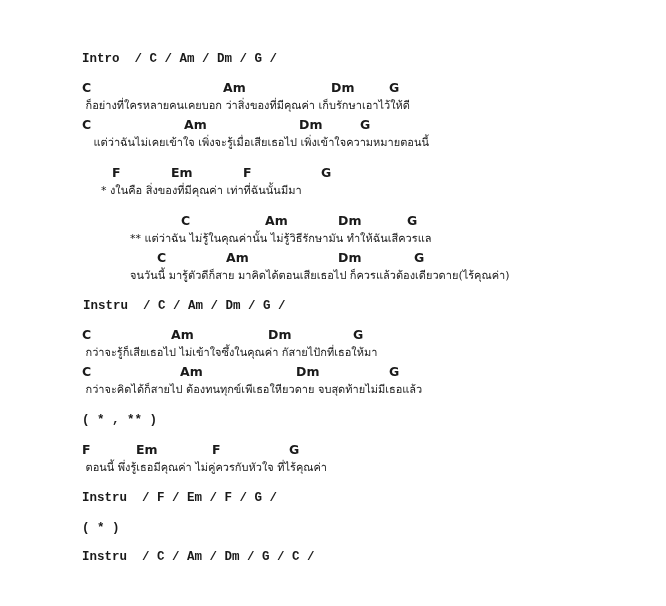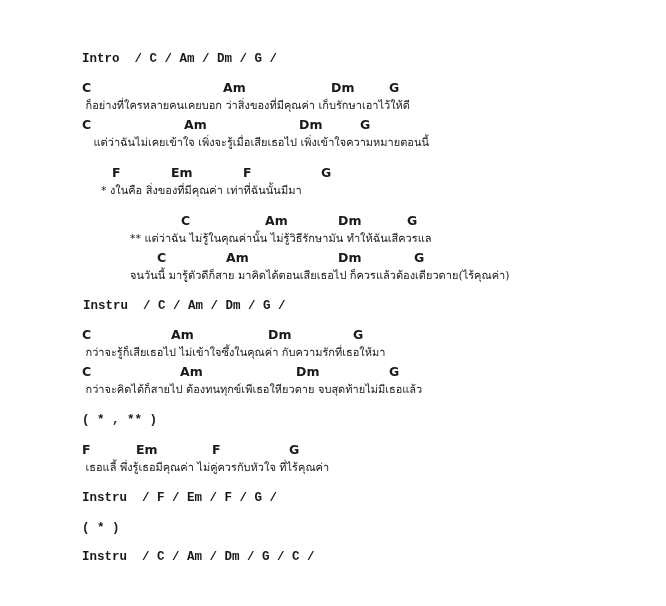--- a/index.html
+++ b/index.html
@@ -47,32 +47,32 @@
   <div class="ch" style="left:338px;top:251px">Dm</div>
   <div class="ch" style="left:414px;top:251px">G</div>
   <div class="ly" style="left:130px;top:269px">จนวันนี้ มารู้ตัวดีก็สาย มาคิดได้ตอนเสียเธอไป ก็ควรแล้วต้องเดียวดาย(ไร้คุณค่า)</div>
 
   <div class="ln b" style="left:83px;top:299px">Instru  / C / Am / Dm / G /</div>
 
   <div class="ch" style="left:82px;top:328px">C</div>
   <div class="ch" style="left:171px;top:328px">Am</div>
   <div class="ch" style="left:268px;top:328px">Dm</div>
   <div class="ch" style="left:353px;top:328px">G</div>
-  <div class="ly" style="left:82px;top:346px"> กว่าจะรู้ก็เสียเธอไป ไม่เข้าใจซึ้งในคุณค่า กับความรักที่เธอให้มา</div>
+  <div class="ly" style="left:82px;top:346px"> กว่าจะรู้ก็เสียเธอไป ไม่เข้าใจซึ้งในคุณค่า กัสายไปักที่เธอให้มา</div>
 
   <div class="ch" style="left:82px;top:365px">C</div>
   <div class="ch" style="left:180px;top:365px">Am</div>
   <div class="ch" style="left:296px;top:365px">Dm</div>
   <div class="ch" style="left:389px;top:365px">G</div>
   <div class="ly" style="left:82px;top:383px"> กว่าจะคิดได้ก็สายไป ต้องทนทุกข์เพีเธอใหียวดาย จบสุดท้ายไม่มีเธอแล้ว</div>
 
   <div class="ln b" style="left:82px;top:413px">( * , ** )</div>
 
   <div class="ch" style="left:82px;top:443px">F</div>
   <div class="ch" style="left:136px;top:443px">Em</div>
   <div class="ch" style="left:212px;top:443px">F</div>
   <div class="ch" style="left:289px;top:443px">G</div>
-  <div class="ly" style="left:82px;top:461px"> เธอแลี้ พึ่งรู้เธอมีคุณค่า ไม่คู่ควรกับหัวใจ ที่ไร้คุณค่า</div>
+  <div class="ly" style="left:82px;top:461px"> ตอนนี้ พึ่งรู้เธอมีคุณค่า ไม่คู่ควรกับหัวใจ ที่ไร้คุณค่า</div>
 
   <div class="ln b" style="left:82px;top:491px">Instru  / F / Em / F / G /</div>
   <div class="ln b" style="left:82px;top:521px">( * )</div>
   <div class="ln b" style="left:82px;top:550px">Instru  / C / Am / Dm / G / C /</div>
 </div>
 
 </body></html>

